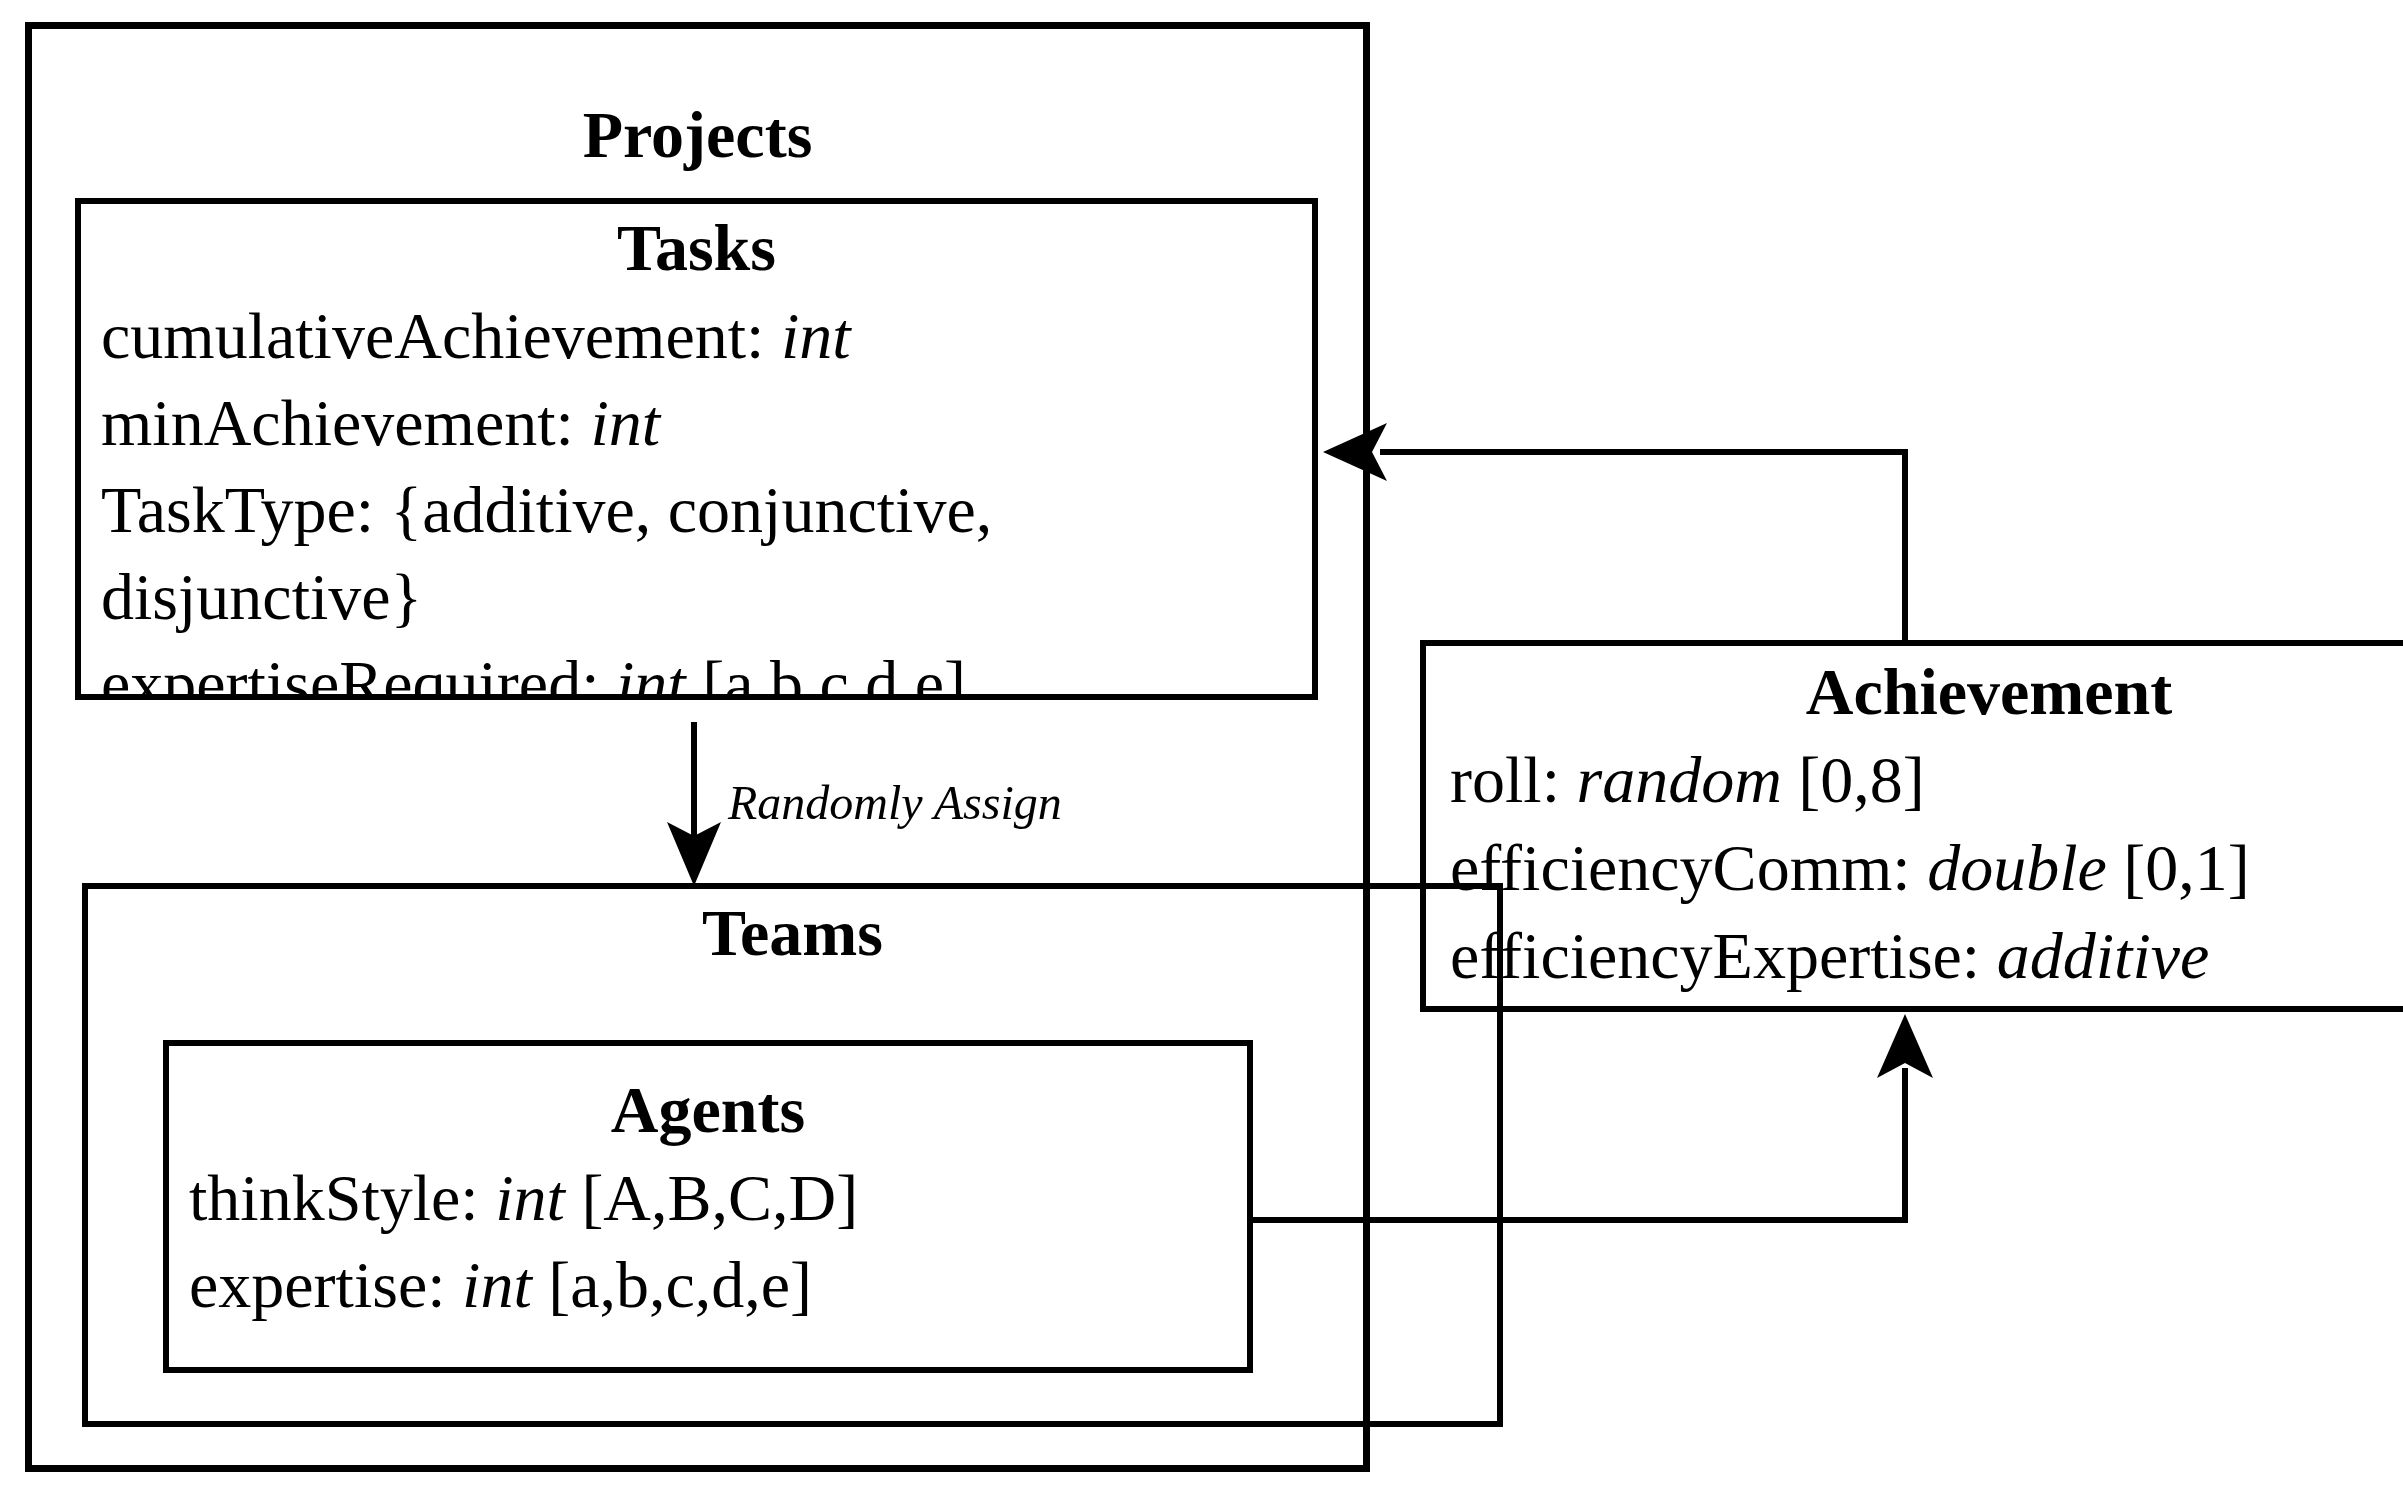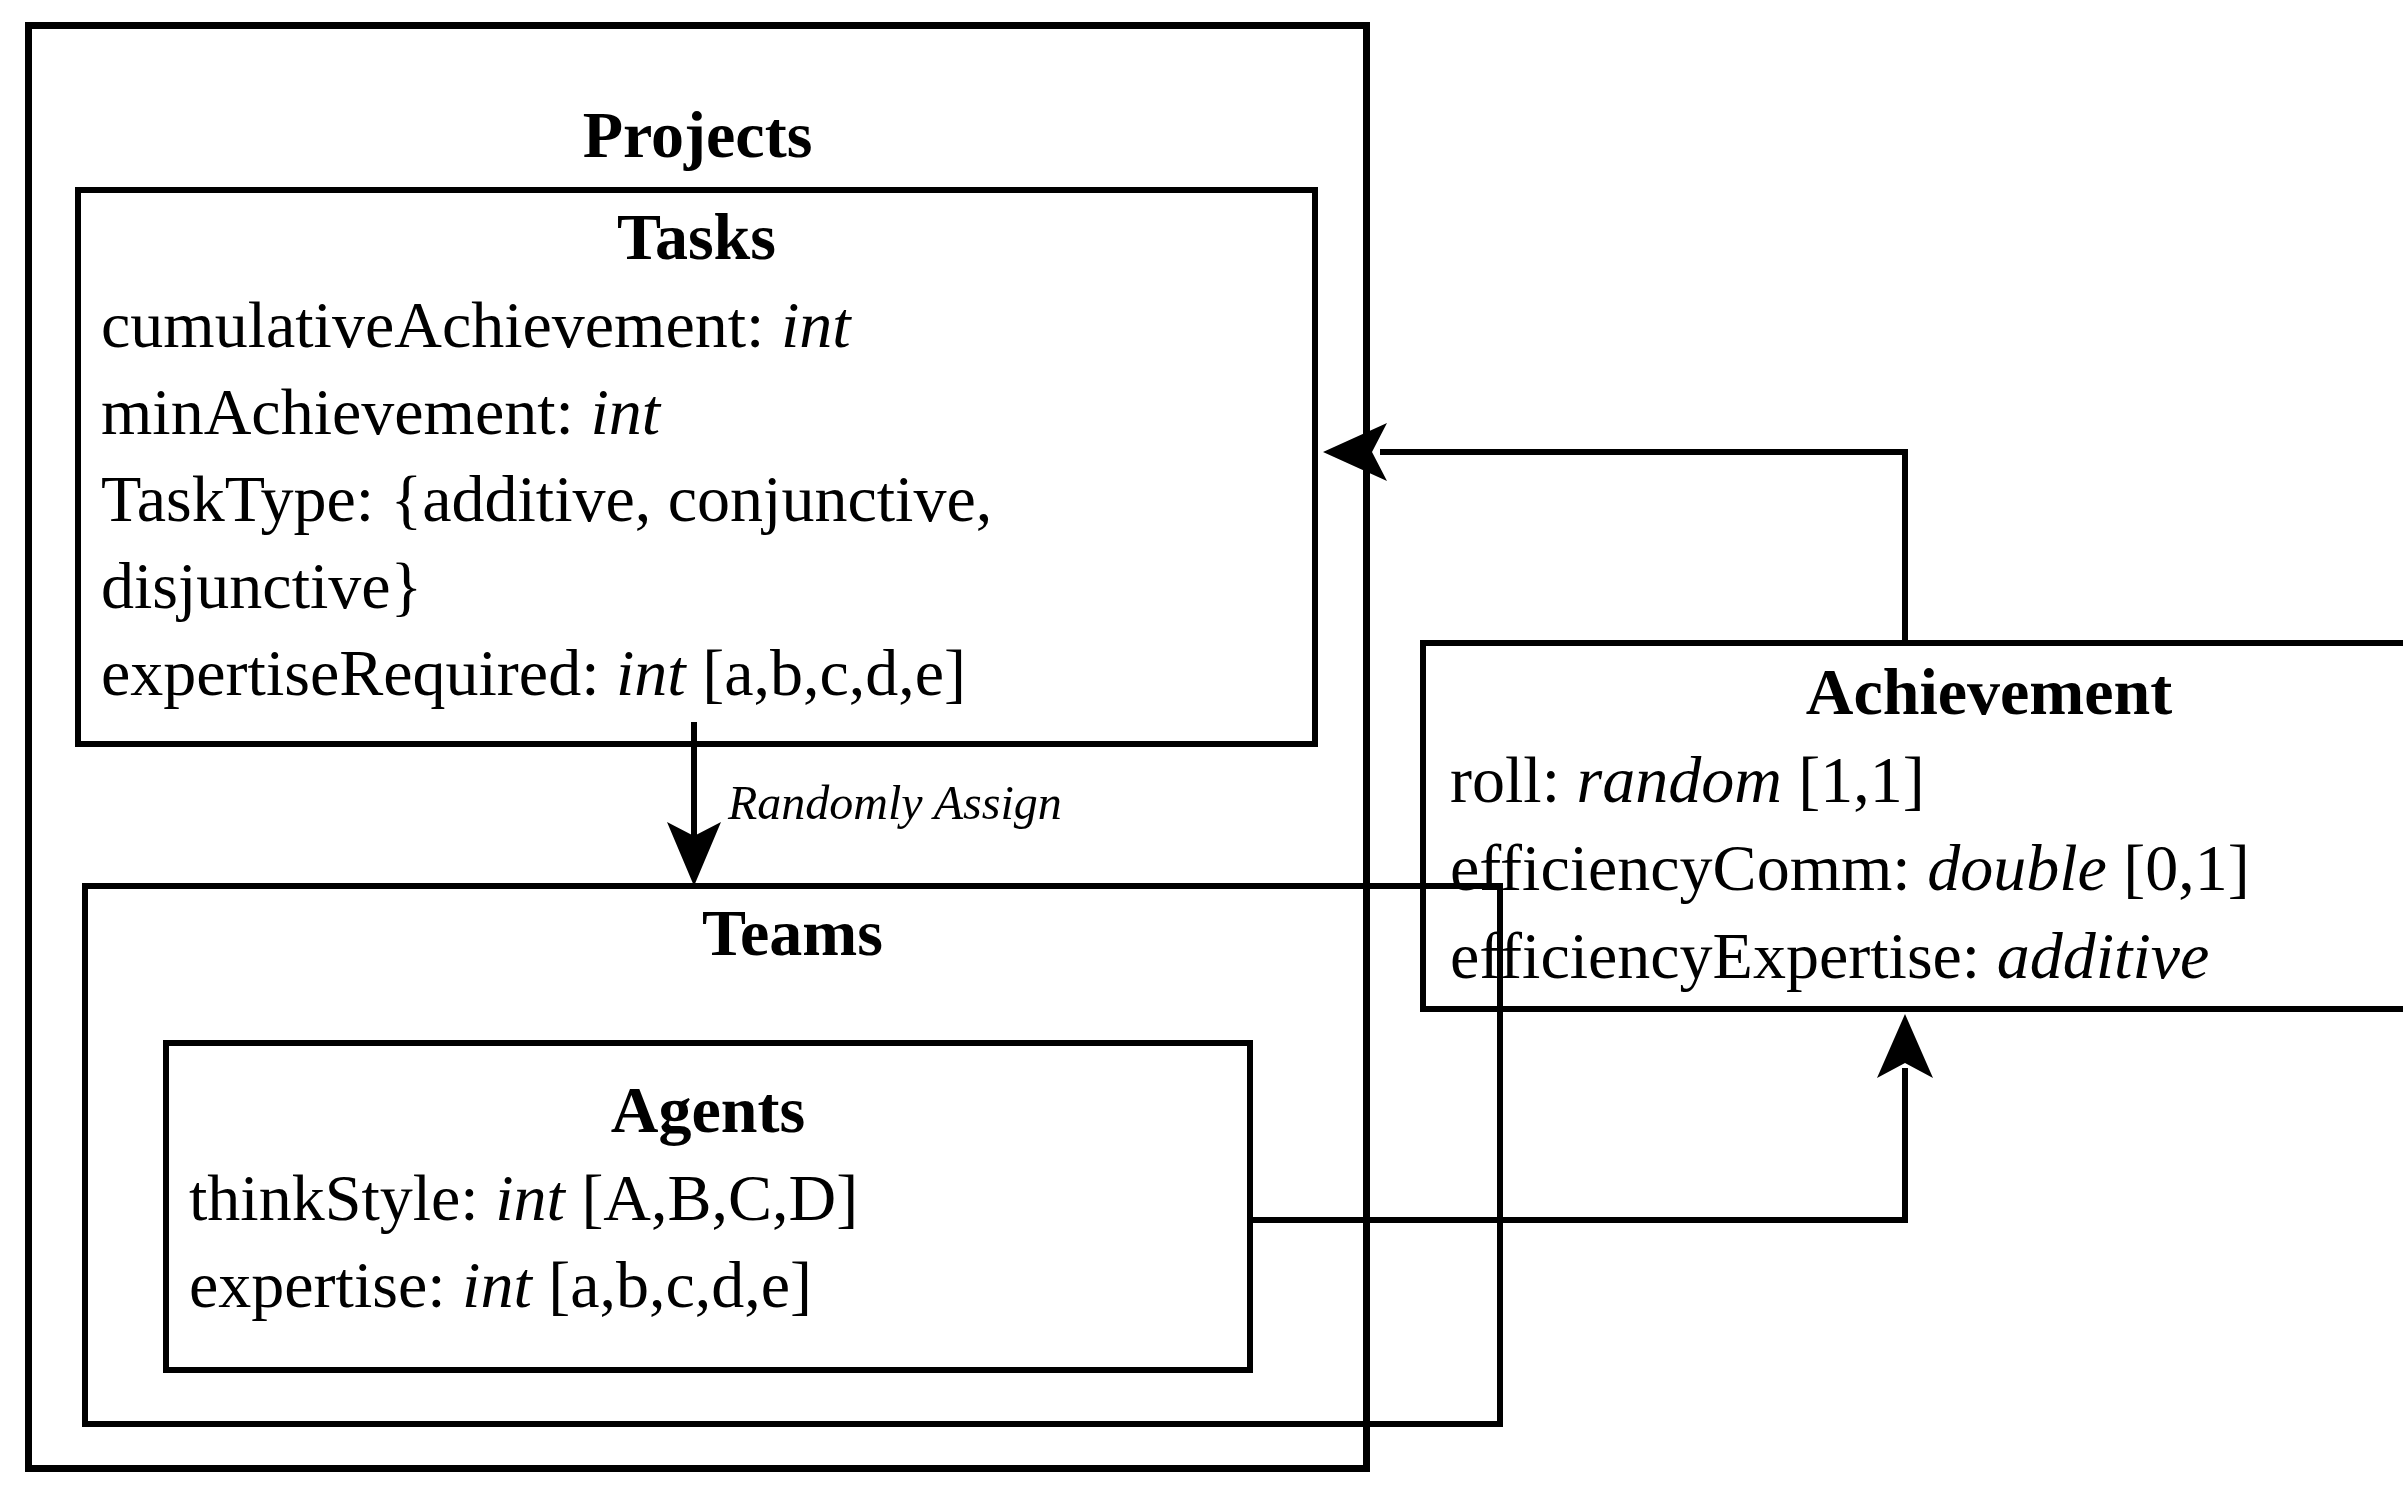--- a/index.html
+++ b/index.html
@@ -33,21 +33,21 @@
   .attr-line {
     font-size: 66px;
     line-height: 87px;
     white-space: nowrap;
     padding-left: 20px;
   }
   .it { font-style: italic; }
   
   #projects-box   { left: 25px;   top: 22px;  width: 1345px; height: 1450px; border-width: 7px; }
   #projects-box .box-title { margin-top: 62px; }
-  #tasks-box      { left: 75px;   top: 187px; width: 1243px; height: 560px; }
+  #tasks-box      { left: 75px;   top: 198px; width: 1243px; height: 502px; }
   #teams-box      { left: 82px;   top: 883px; width: 1421px; height: 544px; }
   #agents-box     { left: 163px;  top: 1040px; width: 1090px; height: 333px; }
   #agents-box .box-title { margin-top: 20px; }
   #achievement-box{ left: 1420px; top: 640px; width: 1138px;  height: 372px; }
   #achievement-box .box-title { margin-top: 2px; }
   #achievement-box .attr-line { line-height: 88px; padding-left: 24px; }
   
   #connectors {
     position: absolute;
     left: 0; top: 0;
@@ -97,21 +97,21 @@
   </div>
 
   <div class="box" id="agents-box">
     <div class="box-title">Agents</div>
     <div class="attr-line"><span>thinkStyle: </span><span class="it">int</span><span> [A,B,C,D]</span></div>
     <div class="attr-line"><span>expertise: </span><span class="it">int</span><span> [a,b,c,d,e]</span></div>
   </div>
 
   <div class="box" id="achievement-box">
     <div class="box-title">Achievement</div>
-    <div class="attr-line"><span>roll: </span><span class="it">random</span><span> [1,1]</span></div>
+    <div class="attr-line"><span>roll: </span><span class="it">random</span><span> [0,8]</span></div>
     <div class="attr-line"><span>efficiencyComm: </span><span class="it">double</span><span> [0,1]</span></div>
     <div class="attr-line"><span>efficiencyExpertise: </span><span class="it">additive</span></div>
   </div>
 
   <svg id="connectors" viewBox="0 0 2403 1494" xmlns="http://www.w3.org/2000/svg">
 
     <g>
       <path class="cline" d="M 694 722 L 694 846"></path>
       <polygon class="chead" points="694,886 667,822 694,836 721,822"></polygon>
     </g>

